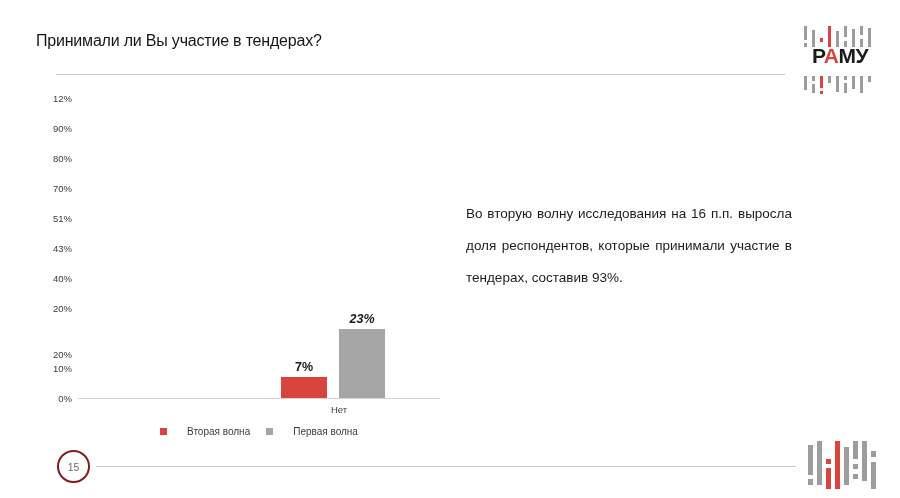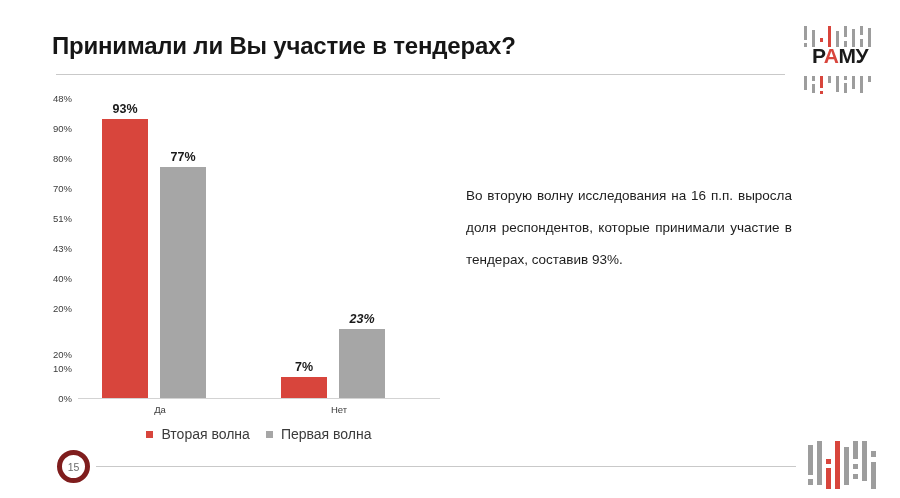--- a/index.html
+++ b/index.html
@@ -14,26 +14,25 @@
     position: relative;
     width: 900px; height: 498px;
     background: #ffffff;
   }
 
   
   #page-title {
     position: absolute;
     left: 36px; top: 32px;
     width: 700px;
-    font-size: 24px;
-    font-weight: bold;
+    font-size: 16px;
+    font-weight: normal;
     color: #161616;
     letter-spacing: -0.2px;
     white-space: nowrap;
-    margin-left: 16px;
   }
   #title-rule {
     position: absolute;
     left: 56px; top: 74px;
     width: 729px; height: 1px;
     background: #c9c9c9;
   }
 
   
   #logo {
@@ -122,54 +121,54 @@
     left: 54px; top: 328px;
     width: 362px;
     display: flex;
     justify-content: center;
     gap: 16px;
     align-items: center;
   }
   .legend-item {
     display: flex;
     align-items: center;
-    gap: 8px;
-    font-size: 14px;
+    gap: 20px;
+    font-size: 10px;
     color: #3b3b3b;
   }
   .legend-swatch {
     width: 7px; height: 7px;
     display: inline-block;
   }
   .legend-swatch.s0 { background: #d8453c; }
   .legend-swatch.s1 { background: #a6a6a6; }
 
   
   #side-text {
     position: absolute;
-    left: 466px; top: 180px;
+    left: 466px; top: 198px;
     width: 326px;
     font-size: 13.5px;
     line-height: 32px;
     color: #1d1d1d;
     text-align: justify;
   }
 
   
   #footer-rule {
     position: absolute;
     left: 96px; top: 466px;
     width: 700px; height: 1px;
     background: #c9c9c9;
   }
   #page-number {
     position: absolute;
     left: 57px; top: 450px;
     width: 33px; height: 33px;
-    border: 5px solid #7f1d1d;
+    border: 2px solid #7f1d1d;
     border-radius: 50%;
     background: #ffffff;
     display: flex;
     align-items: center;
     justify-content: center;
     font-size: 10.5px;
     color: #6b6b6b;
   }
   #footer-note {
     position: absolute;
@@ -218,42 +217,35 @@
     <span class="tick" style="left:42px; top:50px; width:3px; height:4px;"></span>
     <span class="tick" style="left:42px; top:57px; width:3px; height:10px;"></span>
     <span class="tick" style="left:50px; top:50px; width:3px; height:13px;"></span>
     <span class="tick" style="left:58px; top:50px; width:3px; height:17px;"></span>
     <span class="tick" style="left:66px; top:50px; width:3px; height:6px;"></span>
   </div>
 
   <div id="chart">
 
     <div id="y-axis">
-      <div class="y-tick" style="top:0px;">48%</div>
+      <div class="y-tick" style="top:0px;">12%</div>
       <div class="y-tick" style="top:30px;">90%</div>
       <div class="y-tick" style="top:60px;">80%</div>
       <div class="y-tick" style="top:90px;">70%</div>
       <div class="y-tick" style="top:120px;">51%</div>
       <div class="y-tick" style="top:150px;">43%</div>
       <div class="y-tick" style="top:180px;">40%</div>
       <div class="y-tick" style="top:210px;">20%</div>
       <div class="y-tick" style="top:256px;">20%</div>
       <div class="y-tick" style="top:270px;">10%</div>
       <div class="y-tick" style="top:300px;">0%</div>
     </div>
 
     <div id="plot">
 
-      <div class="bar-group" style="left:24px; width:116px;">
-        <div class="bar s0" style="left:0px;  width:46px; height:279px;"></div>
-        <div class="bar-label" style="left:-7px; bottom:282px;">93%</div>
-        <div class="bar s1" style="left:58px; width:46px; height:231px;"></div>
-        <div class="bar-label" style="left:51px; bottom:234px;">77%</div>
-        <div class="cat-label" style="left:-2px;">Да</div>
-      </div>
 
       <div class="bar-group" style="left:203px; width:116px;">
         <div class="bar s0" style="left:0px;  width:46px; height:21px;"></div>
         <div class="bar-label" style="left:-7px; bottom:24px;">7%</div>
         <div class="bar s1" style="left:58px; width:46px; height:69px;"></div>
         <div class="bar-label" style="left:51px; bottom:72px;font-style:italic;">23%</div>
         <div class="cat-label" style="left:-2px;">Нет</div>
       </div>
 
     </div>

